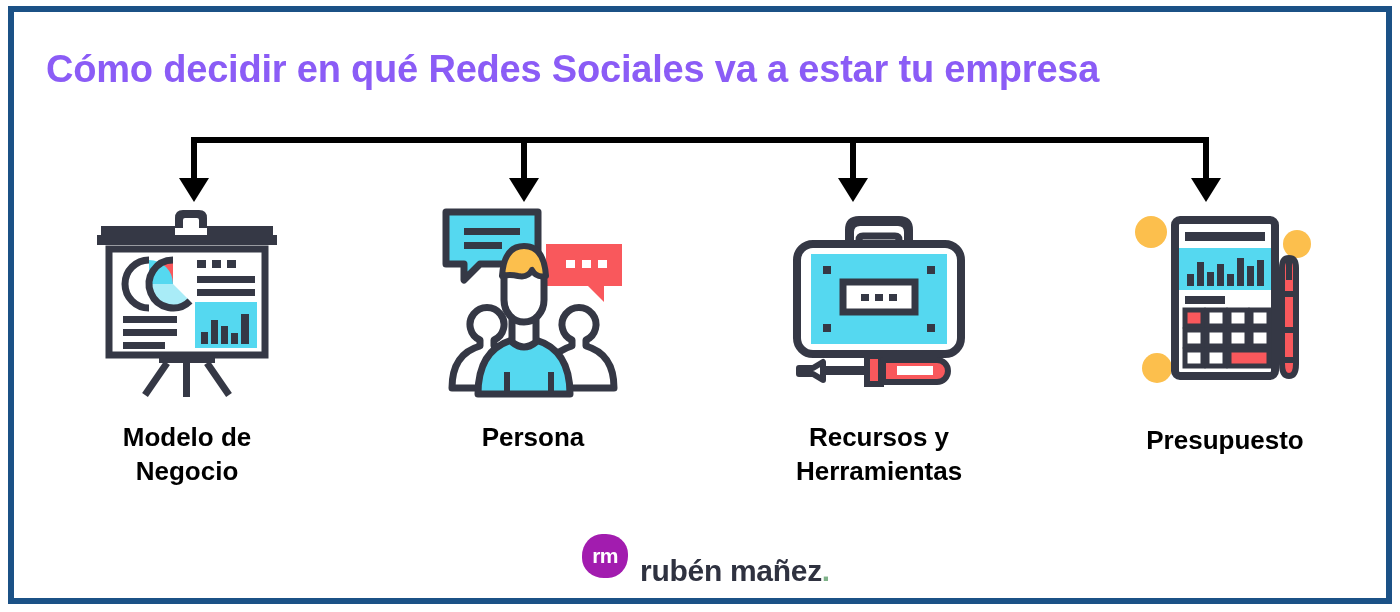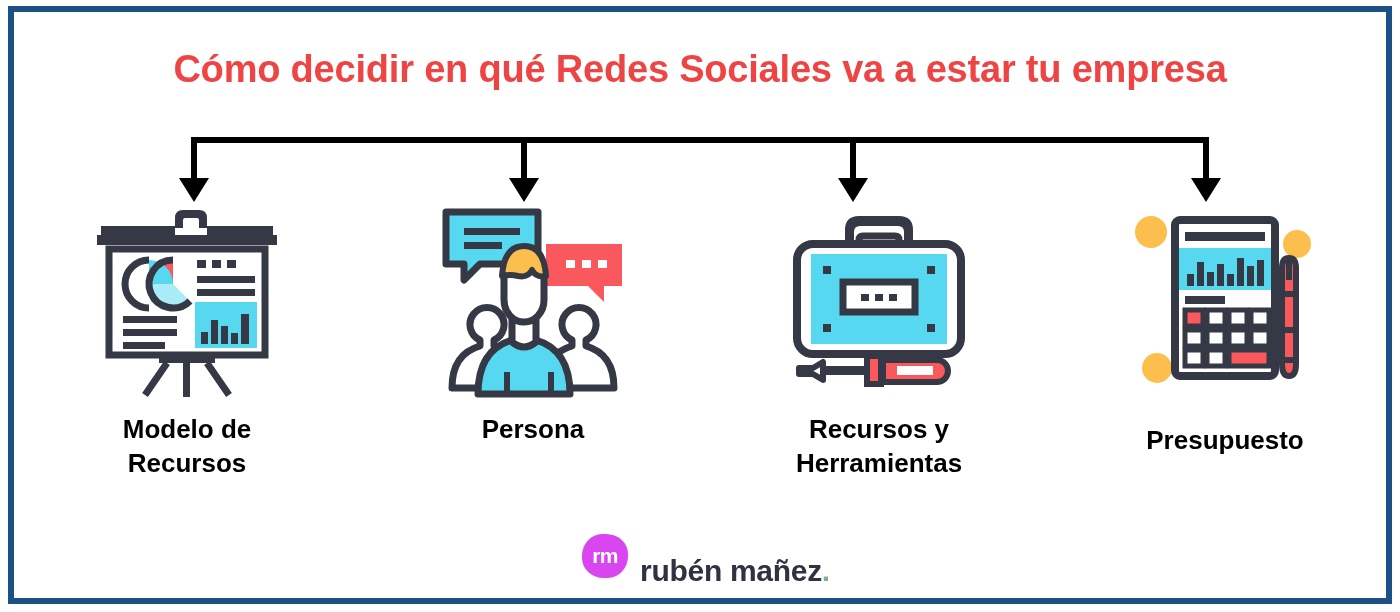--- a/index.html
+++ b/index.html
@@ -12,26 +12,27 @@
     position: absolute;
     left: 8px; top: 6px;
     width: 1384px; height: 598px;
     border: 6px solid #1b5186;
     background: #ffffff;
   }
   .title {
     position: absolute;
     left: 0; top: 36px;
     width: 100%;
-    text-align: center;
+    text-align: left;
     font-size: 38px;
     font-weight: bold;
-    color: #ef4444;
+    color: #8b5cf6;
     letter-spacing: -0.2px;
     white-space: nowrap;
+    padding-left: 32px;
   }
   .connector {
     position: absolute;
     left: 0; top: 0;
     width: 1384px; height: 598px;
     pointer-events: none;
   }
   .cols {
     position: absolute;
     left: 0; top: 182px;
@@ -44,40 +45,40 @@
     flex-direction: column;
     align-items: center;
   }
   .icon-wrap {
     height: 212px;
     display: flex;
     align-items: center;
     justify-content: center;
   }
   .caption {
-    margin-top: 6px;
+    margin-top: 14px;
     text-align: center;
     font-size: 26px;
     font-weight: bold;
     color: #000000;
     line-height: 1.32;
   }
   .col-4 .caption { margin-top: 17px; }
   .logo {
     position: absolute;
     left: 0; top: 512px;
     width: 1384px;
     display: flex;
     align-items: center;
     justify-content: center;
     gap: 12px;
   }
   .logo-mark {
     width: 46px; height: 44px;
-    background: #d946ef;
+    background: #a21caf;
     border-radius: 20px 22px 20px 22px / 22px 20px 22px 20px;
     display: flex;
     align-items: center;
     justify-content: center;
     color: #ffffff;
     font-size: 21px;
     font-weight: bold;
     letter-spacing: -0.5px;
   }
   .logo-text {
@@ -150,21 +151,21 @@
           <rect x="154" y="112" width="8" height="30" fill="#353845"></rect>
 
           <rect x="72" y="153" width="56" height="8" fill="#353845"></rect>
           <rect x="96" y="161" width="7" height="34" fill="#353845"></rect>
           <path d="M80 161 L58 193" stroke="#353845" stroke-width="7" fill="none"></path>
           <path d="M120 161 L142 193" stroke="#353845" stroke-width="7" fill="none"></path>
         </svg>
       </div>
       <div class="caption">
         <div>Modelo de</div>
-        <div>Recursos</div>
+        <div>Negocio</div>
       </div>
     </div>
 
     <div class="col col-2">
       <div class="icon-wrap">
         <svg width="190" height="196" viewBox="0 0 190 196">
 
           <path d="M8 10 h92 v52 h-58 l-16 16 v-16 h-18 z" fill="#55d8f0" stroke="#353845" stroke-width="7" stroke-linejoin="round"></path>
           <rect x="26" y="26" width="56" height="7" fill="#353845"></rect>
           <rect x="26" y="40" width="38" height="7" fill="#353845"></rect>

